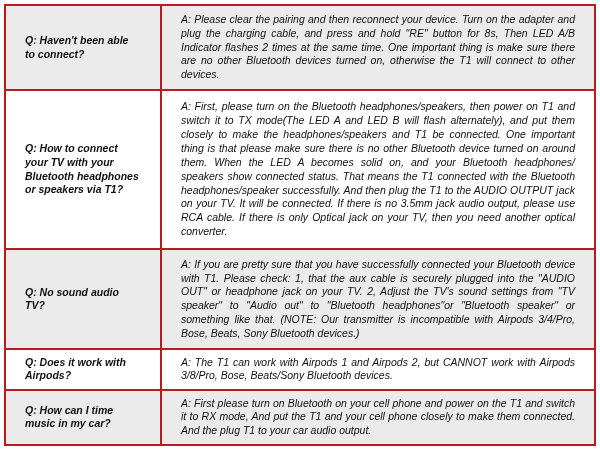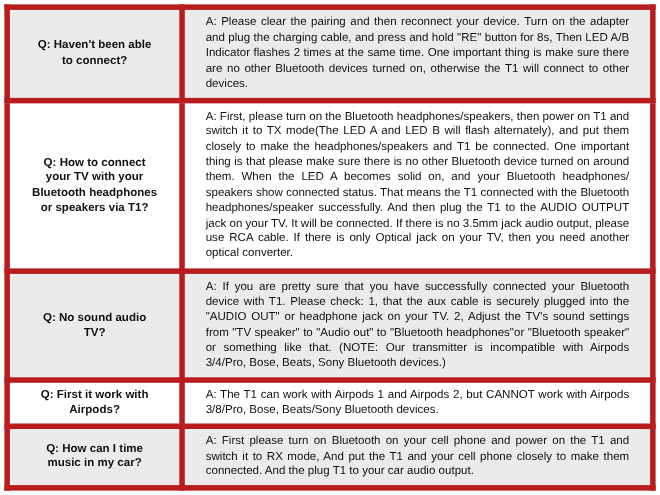--- a/index.html
+++ b/index.html
@@ -18,37 +18,38 @@
     padding: 4px;
   }
   table.faq {
     width: 100%;
     height: 100%;
     border-collapse: collapse;
     table-layout: fixed;
     border: 2px solid #5a5a5a;
   }
   table.faq td {
-    border: 5px solid #b91c1c;
+    border: 2px solid #b91c1c;
     vertical-align: middle;
     padding: 4px 19px;
     color: #111111;
+    font-style: italic;
   }
   table.faq tr:nth-child(odd) td {
     background: #ebebeb;
   }
   table.faq tr:nth-child(even) td {
     background: #ffffff;
   }
   td.q-cell {
     width: 116px;
     font-weight: bold;
     font-size: 10.5px;
     line-height: 1.3;
-    text-align: center;
+    text-align: left;
   }
   td.a-cell {
     font-size: 10.5px;
     line-height: 1.32;
     text-align: justify;
   }
 </style>
 </head>
 <body>
 
@@ -61,21 +62,21 @@
       </tr>
       <tr>
         <td class="q-cell">Q: How to connect your TV with your Bluetooth headphones or speakers via T1?</td>
         <td class="a-cell">A: First, please turn on the Bluetooth headphones/speakers, then power on T1 and switch it to TX mode(The LED A and LED B will flash alternately), and put them closely to make the headphones/speakers and T1 be connected. One important thing is that please make sure there is no other Bluetooth device turned on around them. When the LED A becomes solid on, and your Bluetooth headphones/ speakers show connected status. That means the T1 connected with the Bluetooth headphones/speaker successfully. And then plug the T1 to the AUDIO OUTPUT jack on your TV. It will be connected. If there is no 3.5mm jack audio output, please use RCA cable. If there is only Optical jack on your TV, then you need another optical converter.</td>
       </tr>
       <tr>
         <td class="q-cell">Q: No sound audio TV?</td>
         <td class="a-cell">A: If you are pretty sure that you have successfully connected your Bluetooth device with T1. Please check: 1, that the aux cable is securely plugged into the "AUDIO OUT" or headphone jack on your TV. 2, Adjust the TV's sound settings from "TV speaker" to "Audio out" to "Bluetooth headphones"or "Bluetooth speaker" or something like that. (NOTE: Our transmitter is incompatible with Airpods 3/4/Pro, Bose, Beats, Sony Bluetooth devices.)</td>
       </tr>
       <tr>
-        <td class="q-cell">Q: First it work with Airpods?</td>
+        <td class="q-cell">Q: Does it work with Airpods?</td>
         <td class="a-cell">A: The T1 can work with Airpods 1 and Airpods 2, but CANNOT work with Airpods 3/8/Pro, Bose, Beats/Sony Bluetooth devices.</td>
       </tr>
       <tr>
         <td class="q-cell">Q: How can I time music in my car?</td>
         <td class="a-cell">A: First please turn on Bluetooth on your cell phone and power on the T1 and switch it to RX mode, And put the T1 and your cell phone closely to make them connected. And the plug T1 to your car audio output.</td>
       </tr>
     </tbody>
   </table>
 </div>
 

